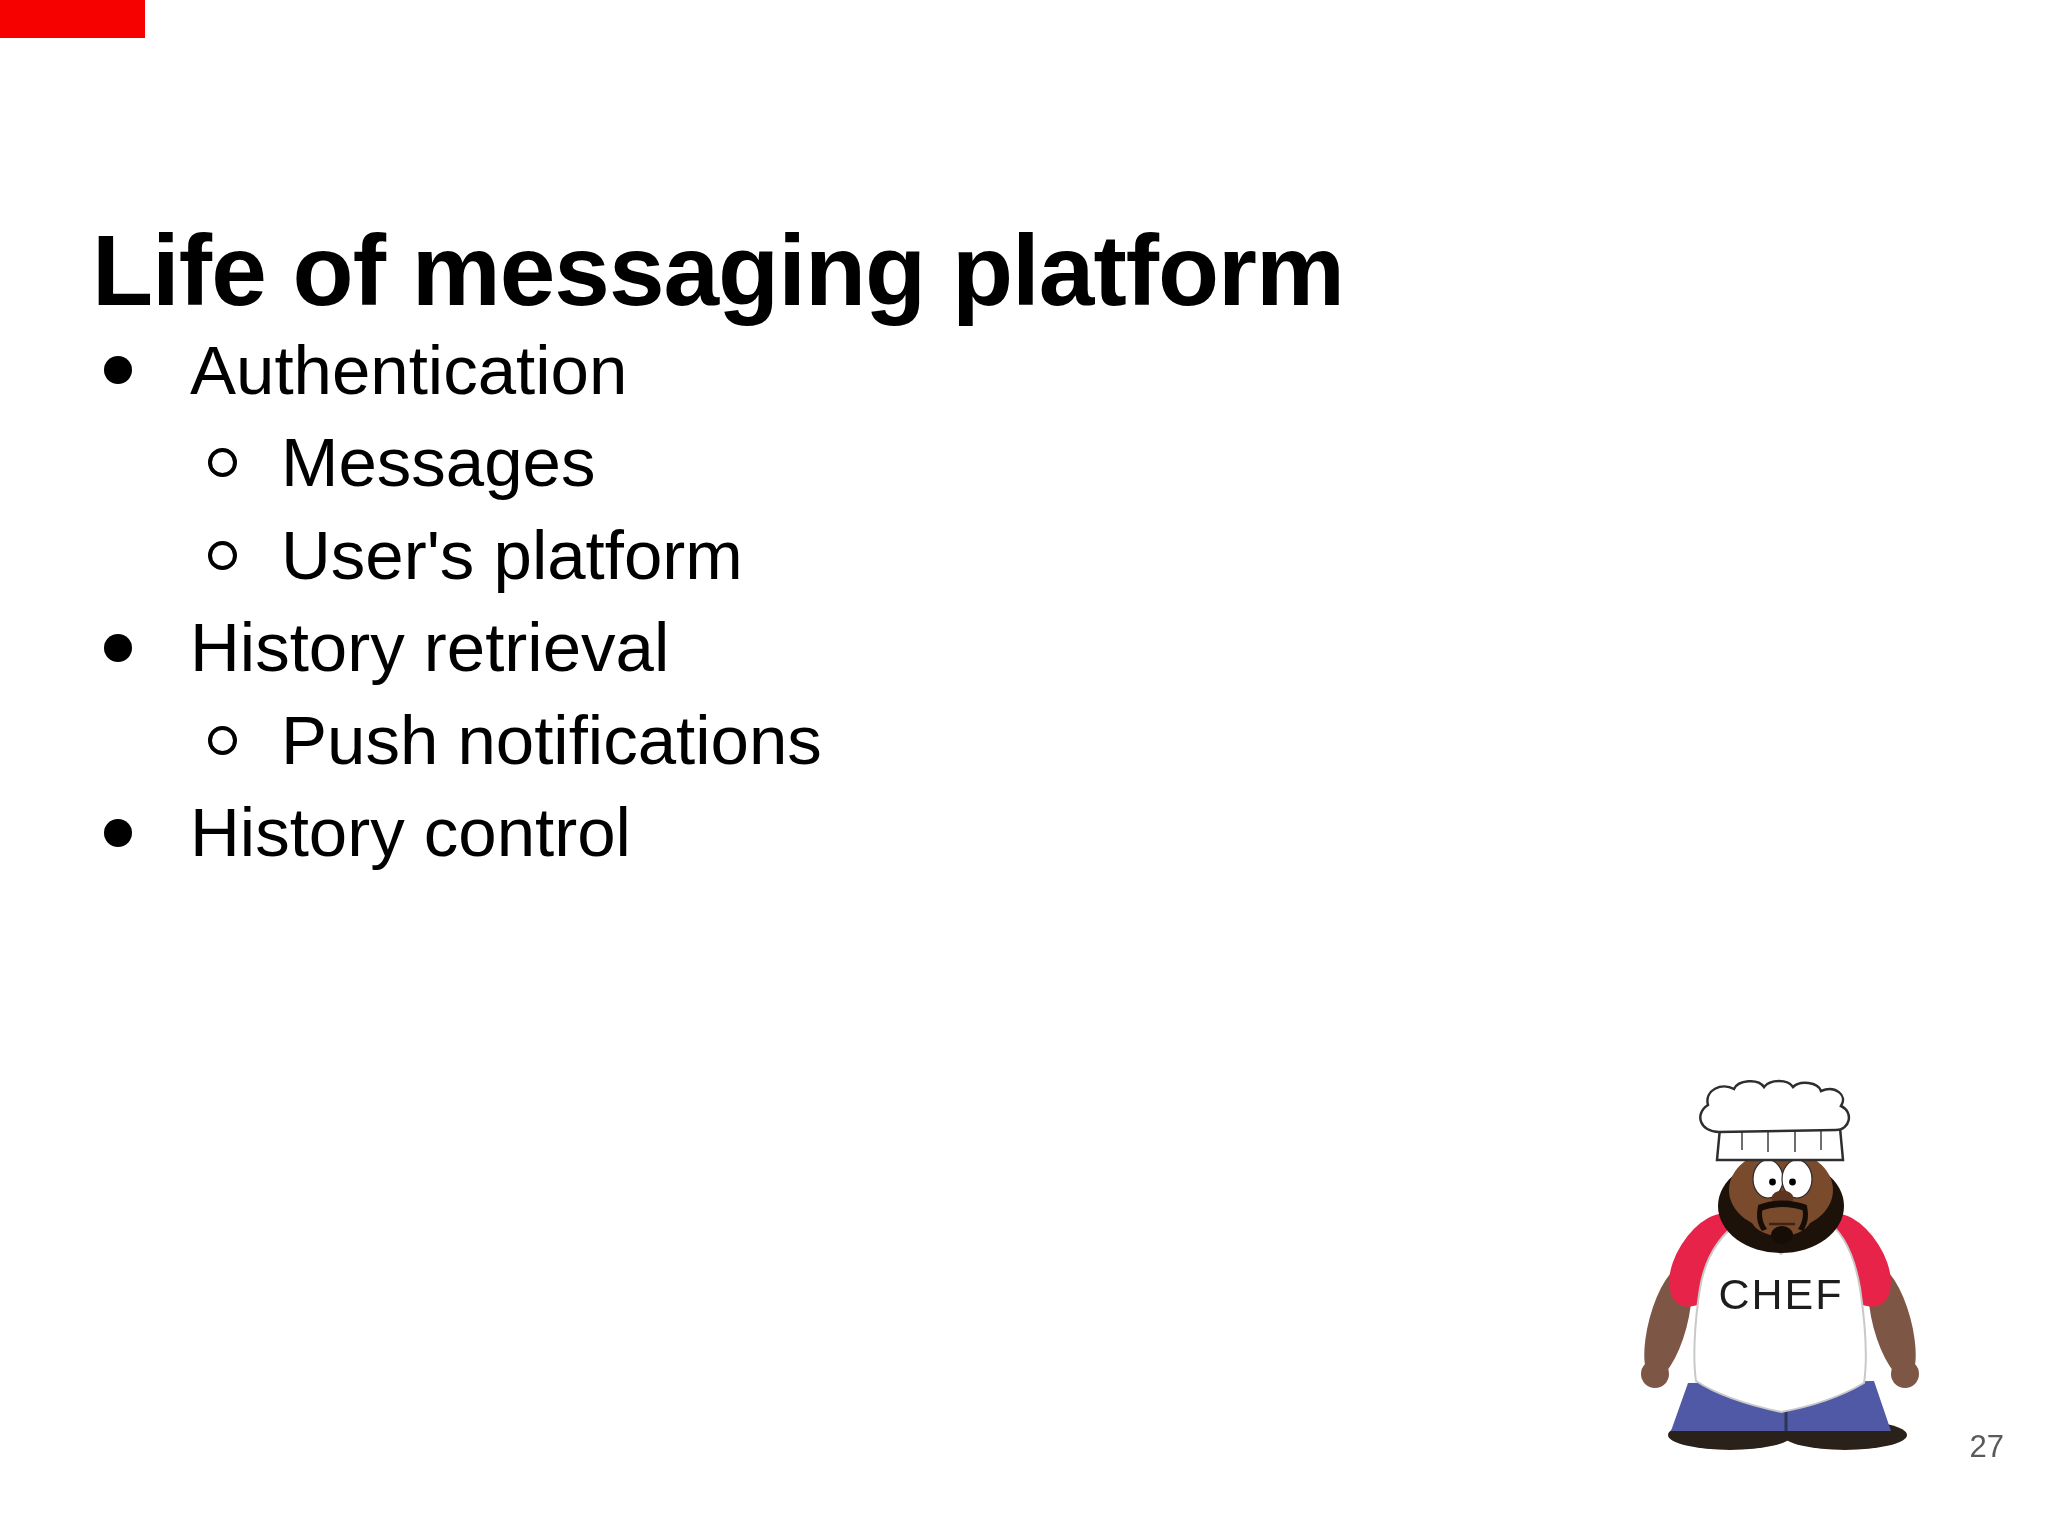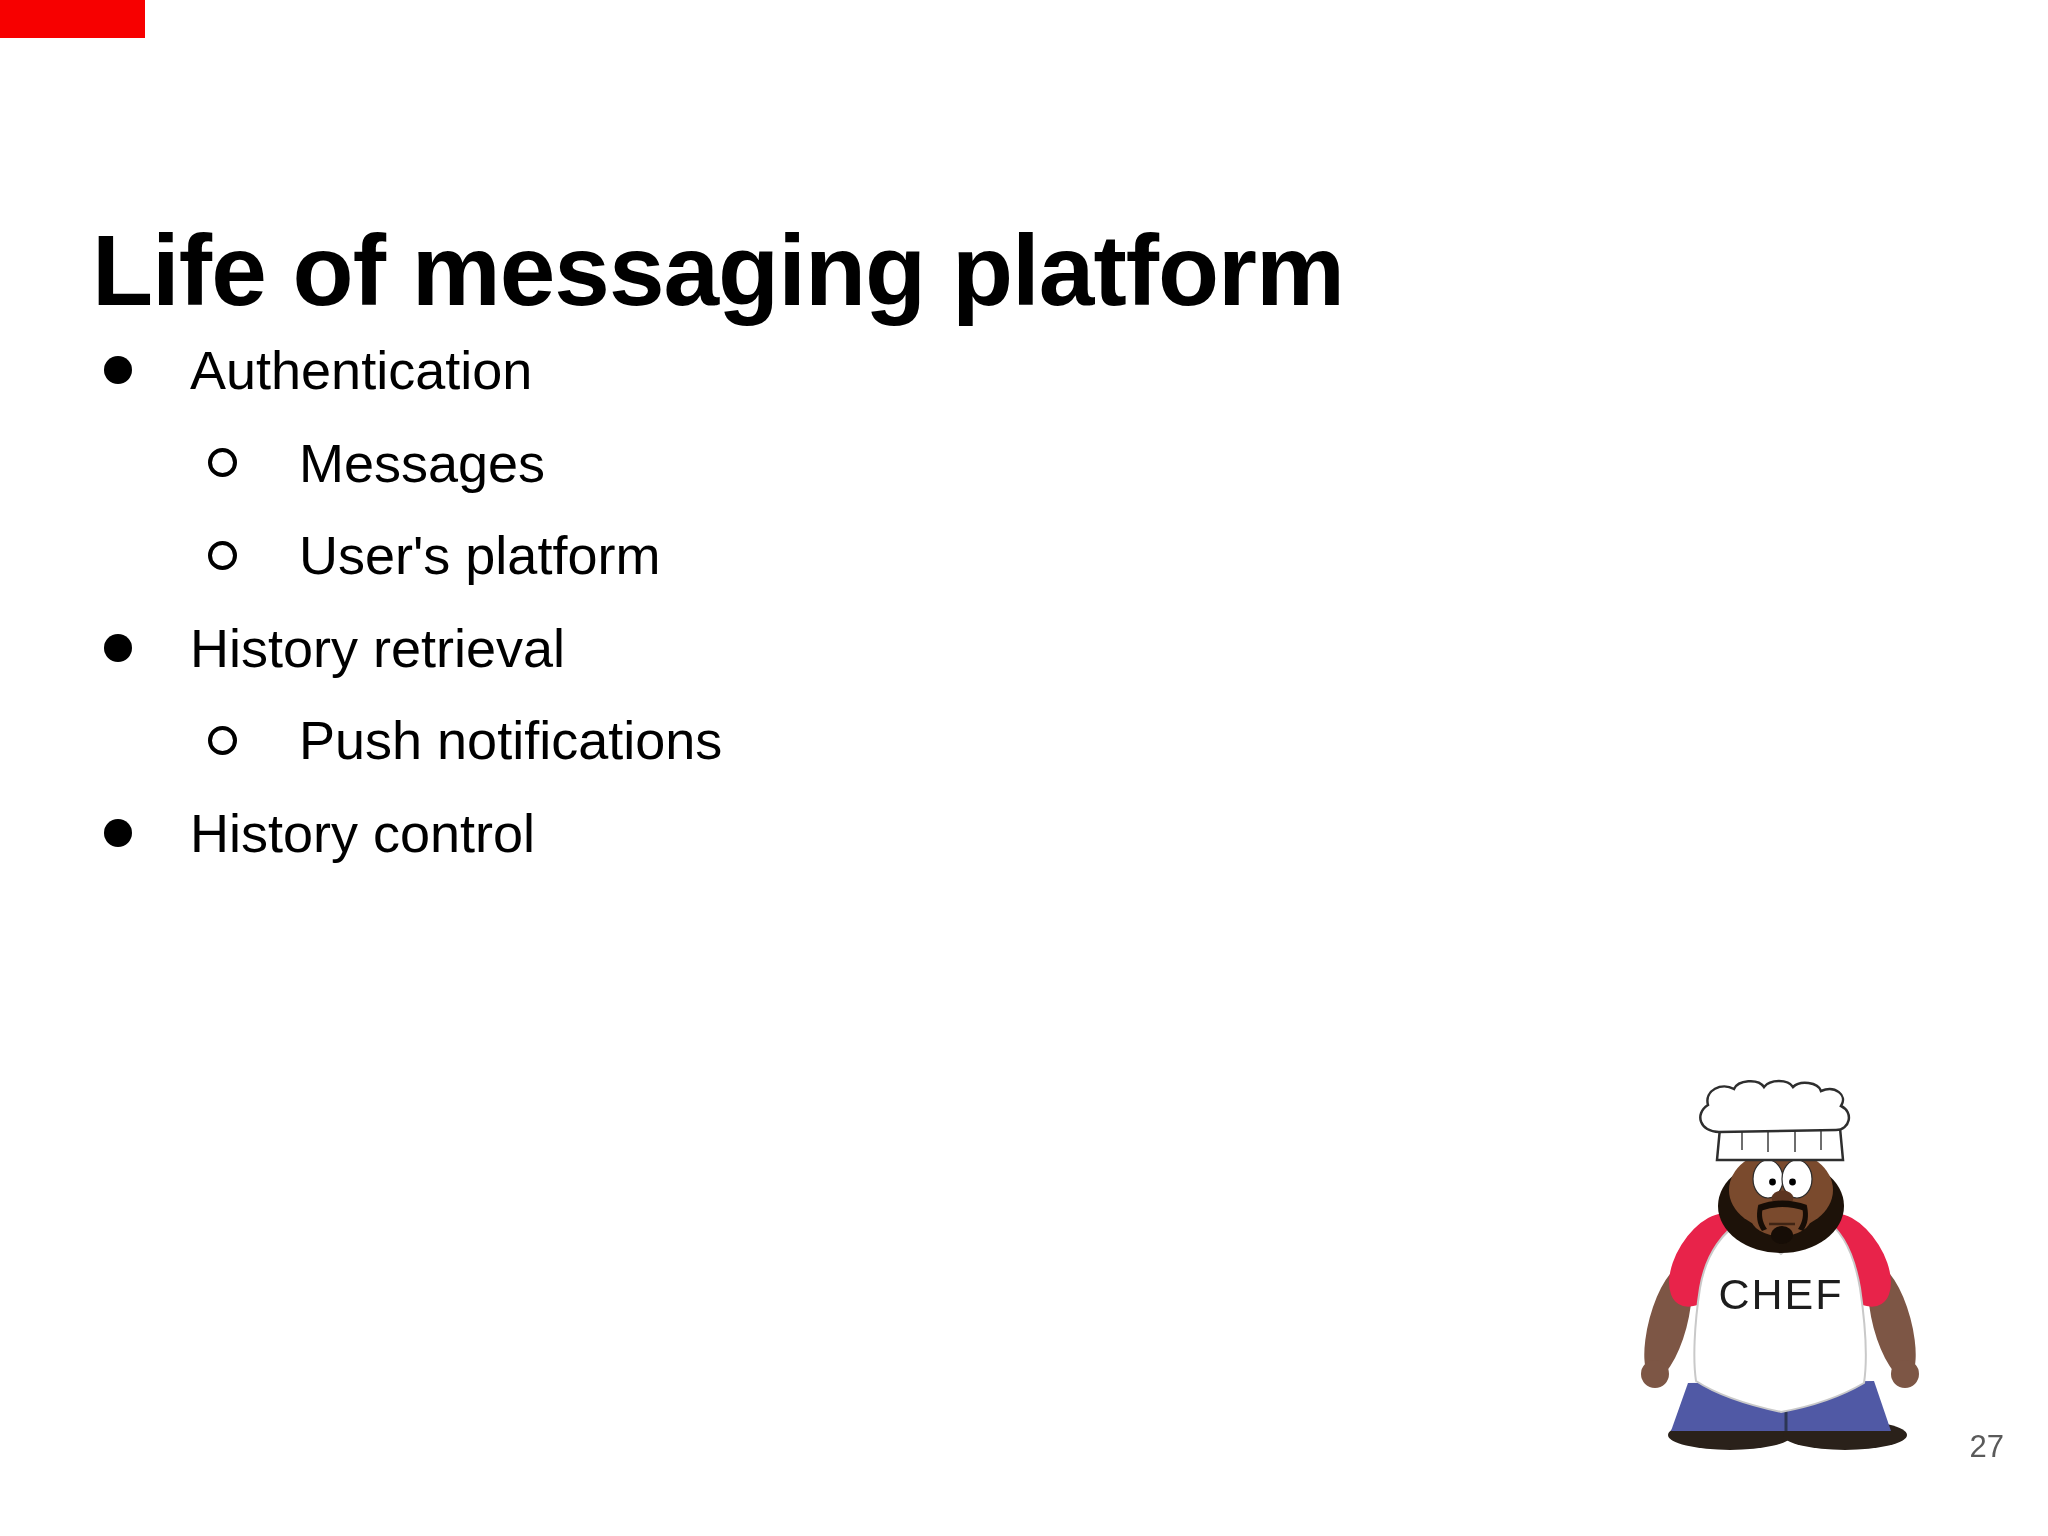--- a/index.html
+++ b/index.html
@@ -16,33 +16,33 @@
     position:absolute;left:92px;top:146px;
     font-size:100px;font-weight:700;color:var(--c-text,#000);
     letter-spacing:-1px;white-space:nowrap;line-height:1.15;
   }
   .bullet-list{
     position:absolute;left:0;top:324px;width:1400px;
     display:flex;flex-direction:column;
   }
   .bullet-row{height:92.5px;display:flex;align-items:center;}
   .bullet-row .txt{
-    font-size:54px;color:var(--c-text,#000);white-space:nowrap;line-height:1;
+    font-size:69px;color:var(--c-text,#000);white-space:nowrap;line-height:1;
   }
   .lvl1 .marker{
     width:28px;height:28px;border-radius:50%;
     background:var(--c-text,#000);margin-left:104px;flex:0 0 auto;
   }
   .lvl1 .txt{margin-left:58px;}
   .lvl2 .marker{
     width:21px;height:21px;border-radius:50%;
     border:4.5px solid var(--c-text,#000);background:transparent;
     margin-left:208px;flex:0 0 auto;
   }
-  .lvl2 .txt{margin-left:62px;}
+  .lvl2 .txt{margin-left:44px;}
   .chef{position:absolute;left:1630px;top:1078px;width:300px;height:380px;}
   .page-number{
     position:absolute;right:44px;top:1430px;
     font-size:31px;color:var(--c-page_number,#5a5a5a);line-height:1.1;margin-left:41px;
   }
 </style>
 </head>
 <body>
 
 <div class="red-bar"></div>

